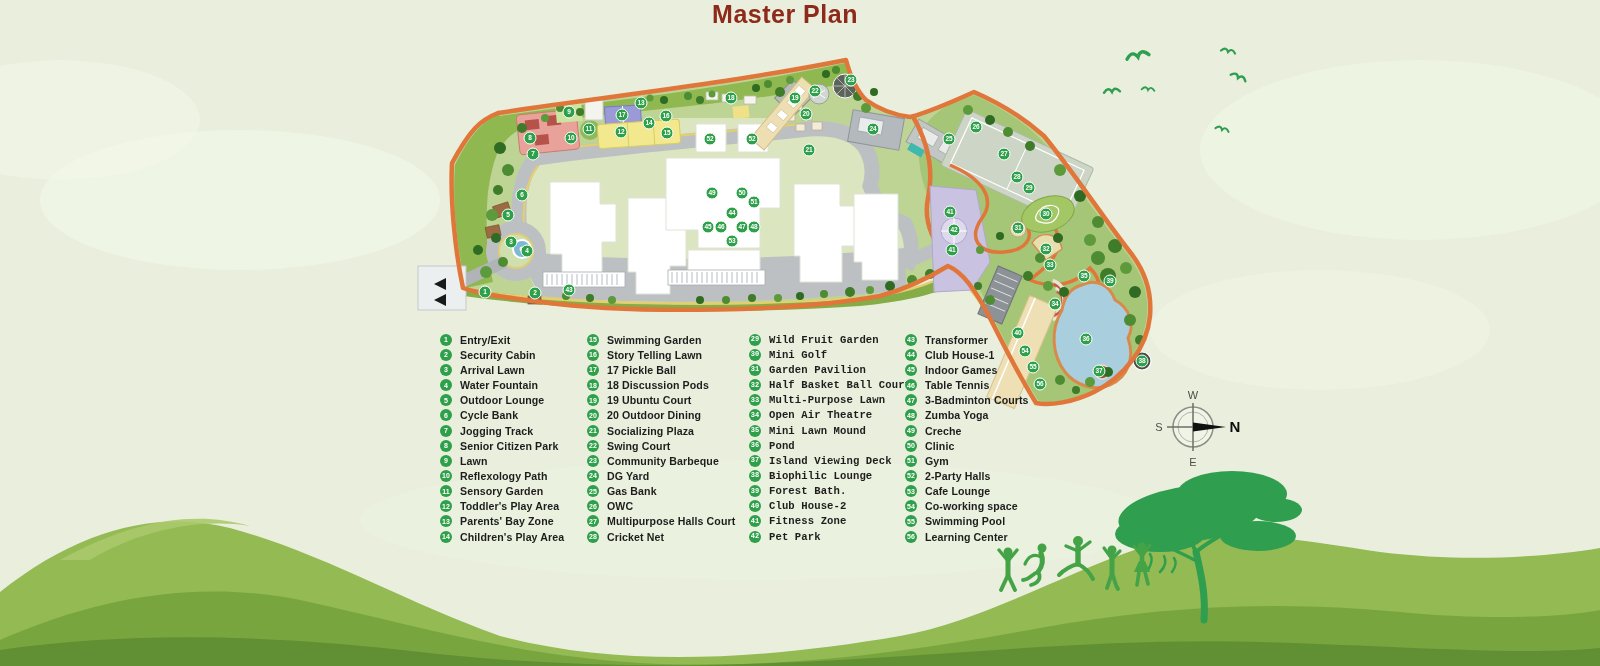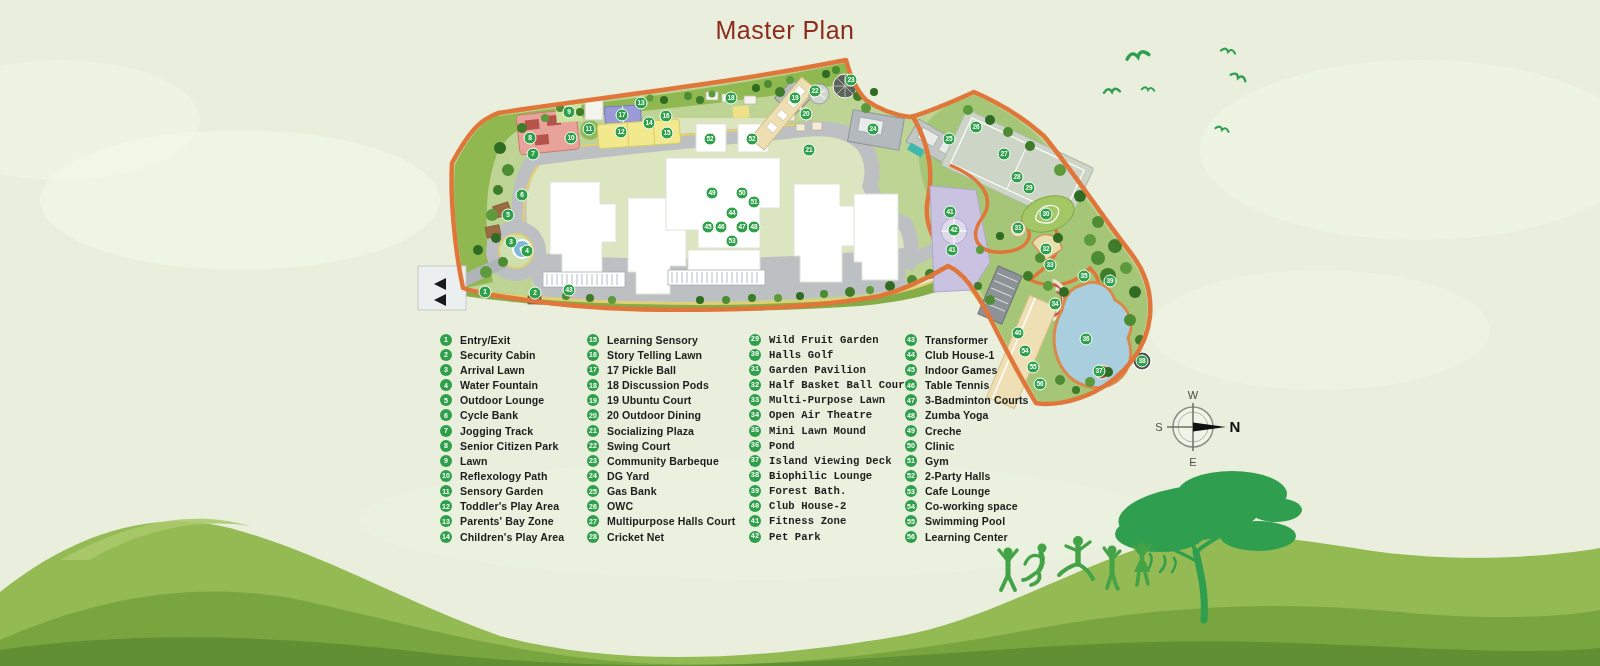--- a/index.html
+++ b/index.html
@@ -1,20 +1,20 @@
 <!DOCTYPE html>
 <html><head>
 <meta charset="utf-8">
 <style>
   html,body{margin:0;padding:0;background:#dfe6cf;}
   .stage{position:relative;width:1600px;height:666px;overflow:hidden;
          background:#e9efdc;font-family:"Liberation Sans",sans-serif;}
   .stage svg{position:absolute;left:0;top:0;}
-  .title{position:absolute;top:16px;left:660px;width:250px;text-align:center;
-         font-size:25px;font-weight:normal;letter-spacing:.5px;}
+  .title{position:absolute;top:0;left:660px;width:250px;text-align:center;
+         font-size:25px;font-weight:bold;letter-spacing:.5px;}
   .legend{position:absolute;top:0;left:13px;width:1600px;height:666px;pointer-events:none;}
   .legend-col{position:absolute;top:332px;display:flex;flex-direction:column;}
   .legend-item{height:15.17px;display:flex;align-items:center;}
   .legend-num{width:12px;height:12px;border-radius:50%;flex:0 0 12px;
               display:flex;align-items:center;justify-content:center;
               color:#fff;font-size:7px;font-weight:bold;line-height:1;}
   .legend-label{margin-left:8px;font-size:10.6px;font-weight:bold;color:#1d1d1d;
                 white-space:nowrap;letter-spacing:.1px;}
 </style>
 </head>
@@ -769,21 +769,21 @@
           <span class="legend-label">Parents' Bay Zone</span>
         </div>
         <div class="legend-item">
           <span class="legend-num" style="background: rgb(47, 160, 74);">14</span>
           <span class="legend-label">Children's Play Area</span>
         </div>
       </div>
       <div class="legend-col" style="left: 574px;">
         <div class="legend-item">
           <span class="legend-num" style="background: rgb(47, 160, 74);">15</span>
-          <span class="legend-label">Learning Sensory</span>
+          <span class="legend-label">Swimming Garden</span>
         </div>
         <div class="legend-item">
           <span class="legend-num" style="background: rgb(47, 160, 74);">16</span>
           <span class="legend-label">Story Telling Lawn</span>
         </div>
         <div class="legend-item">
           <span class="legend-num" style="background: rgb(47, 160, 74);">17</span>
           <span class="legend-label">17 Pickle Ball</span>
         </div>
         <div class="legend-item">
@@ -831,21 +831,21 @@
           <span class="legend-label">Cricket Net</span>
         </div>
       </div>
       <div class="legend-col" style="left: 736px; font-family: Liberation Mono, monospace;">
         <div class="legend-item">
           <span class="legend-num" style="background: rgb(47, 160, 74);">29</span>
           <span class="legend-label">Wild Fruit Garden</span>
         </div>
         <div class="legend-item">
           <span class="legend-num" style="background: rgb(47, 160, 74);">30</span>
-          <span class="legend-label">Halls Golf</span>
+          <span class="legend-label">Mini Golf</span>
         </div>
         <div class="legend-item">
           <span class="legend-num" style="background: rgb(47, 160, 74);">31</span>
           <span class="legend-label">Garden Pavilion</span>
         </div>
         <div class="legend-item">
           <span class="legend-num" style="background: rgb(47, 160, 74);">32</span>
           <span class="legend-label">Half Basket Ball Court</span>
         </div>
         <div class="legend-item">

